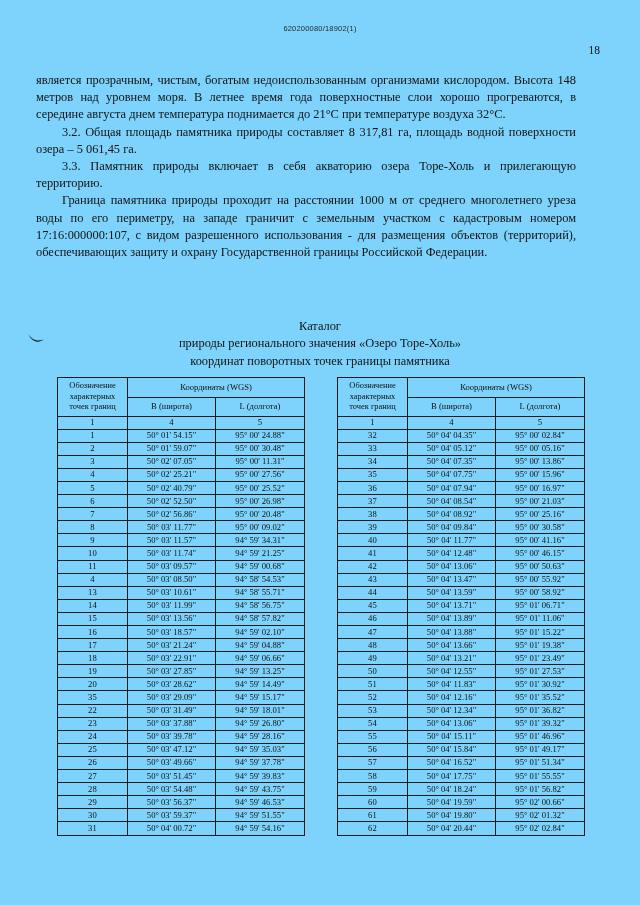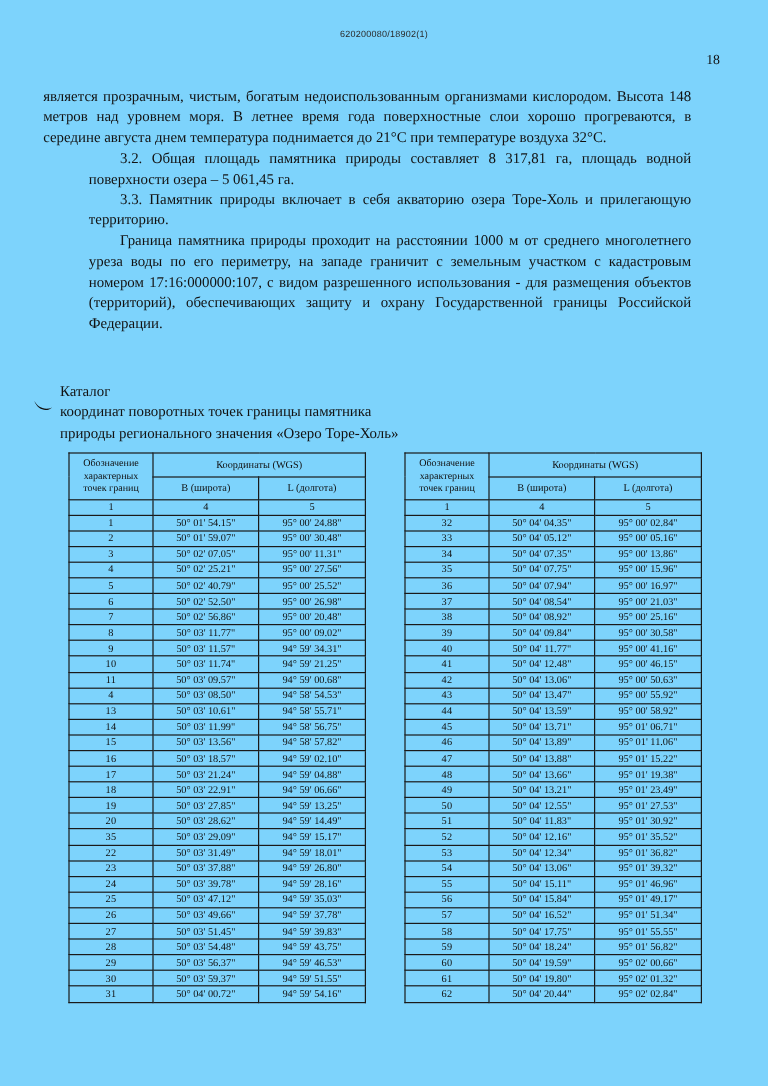--- a/index.html
+++ b/index.html
@@ -52,30 +52,29 @@
     line-height: 17.2px;
     text-align: justify;
     text-justify: inter-word;
     color: #121212;
   }
   .body-text p {
     margin: 0;
   }
   .body-text p.indent {
     text-indent: 26px;
-    margin-left: 38px;
   }
 
   
   .catalog-title {
     position: absolute;
     top: 318px;
     left: 50px;
     width: 540px;
-    text-align: left;
+    text-align: center;
     font-size: 12.4px;
     line-height: 17.4px;
     color: #121212;
   }
 
   
   .margin-mark {
     position: absolute;
     left: 27px;
     top: 331px;
@@ -150,22 +149,22 @@
     <p class="indent">3.3. Памятник природы включает в себя акваторию озера Торе-Холь и прилегающую территорию.</p>
     <p class="indent">Граница памятника природы  проходит на расстоянии 1000 м от среднего многолетнего уреза воды по его периметру, на западе граничит с земельным участком с кадастровым номером 17:16:000000:107, с видом разрешенного использования - для размещения объектов (территорий), обеспечивающих защиту и охрану Государственной границы Российской Федерации.</p>
   </div>
 
   <svg class="margin-mark" viewBox="0 0 22 14">
     <path d="M1.5 3 C4 8, 10 11.5, 16.5 8.5 C12 12.5, 4.5 11, 1.5 3 Z" fill="#111111"></path>
   </svg>
 
   <div class="catalog-title">
     <div>Каталог</div>
+    <div>природы регионального значения «Озеро Торе-Холь»</div>
     <div>координат поворотных точек границы памятника</div>
-    <div>природы регионального значения «Озеро Торе-Холь»</div>
   </div>
 
   <div class="tables">
     <table class="coord left">
       <colgroup>
           <col class="c-id">
           <col class="c-b">
           <col class="c-l">
         </colgroup>
       <thead>

